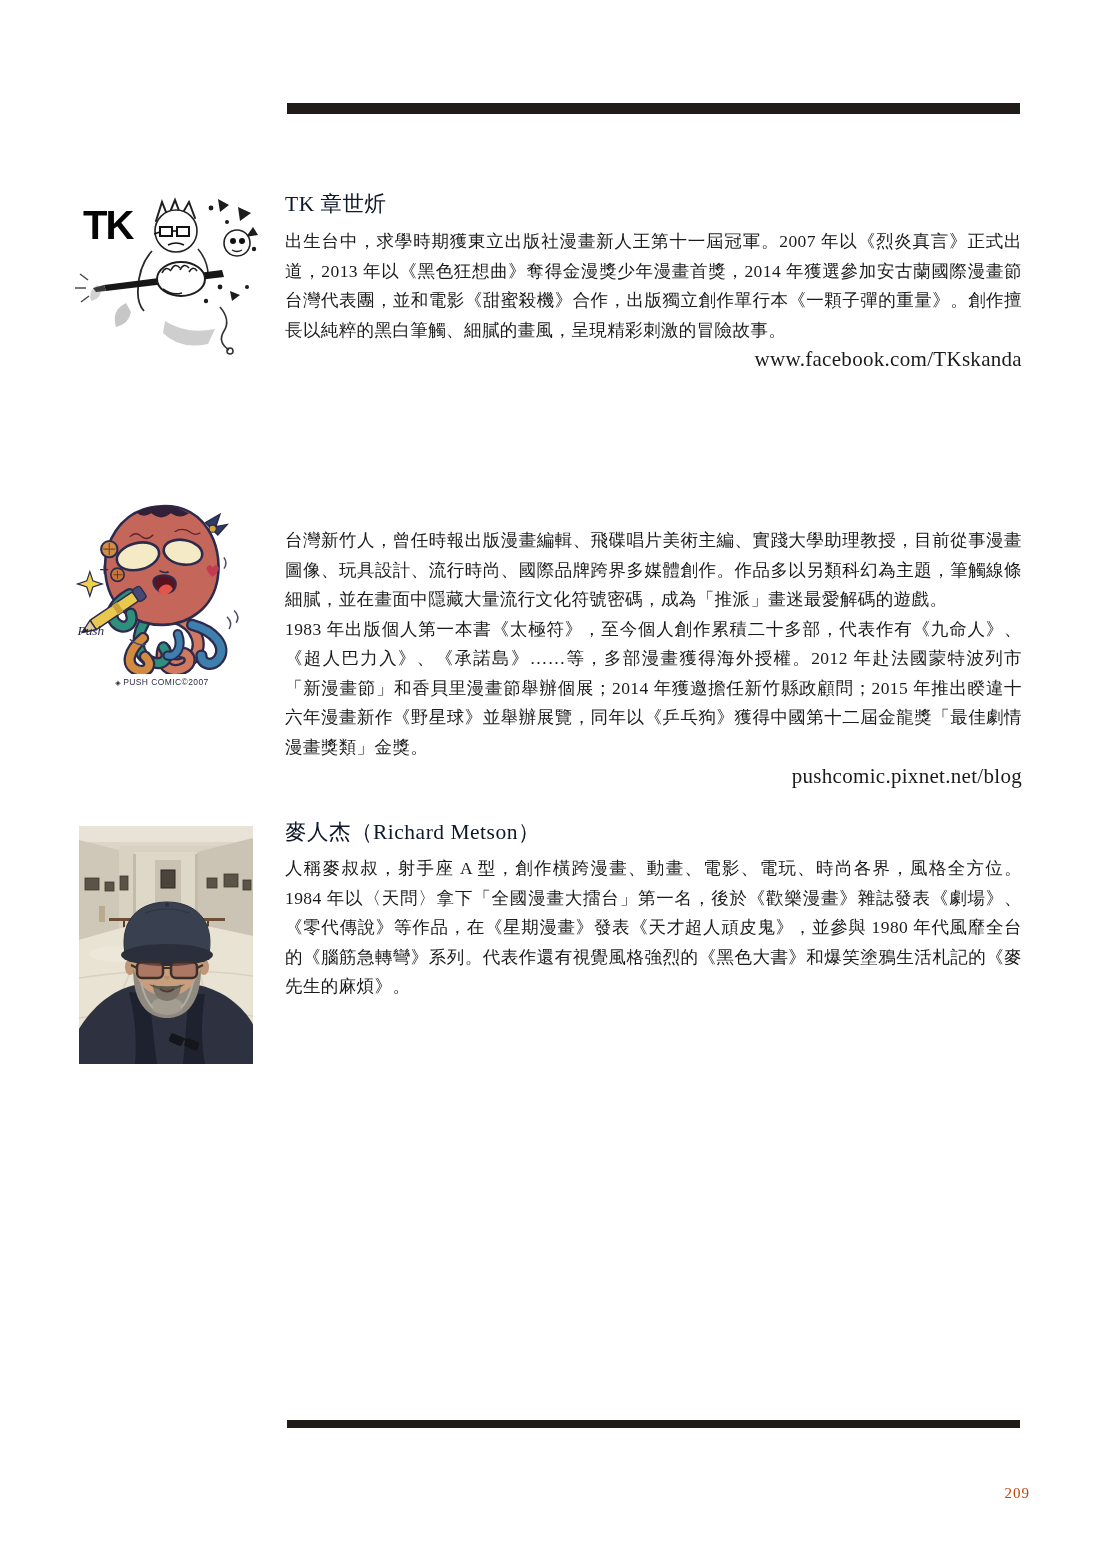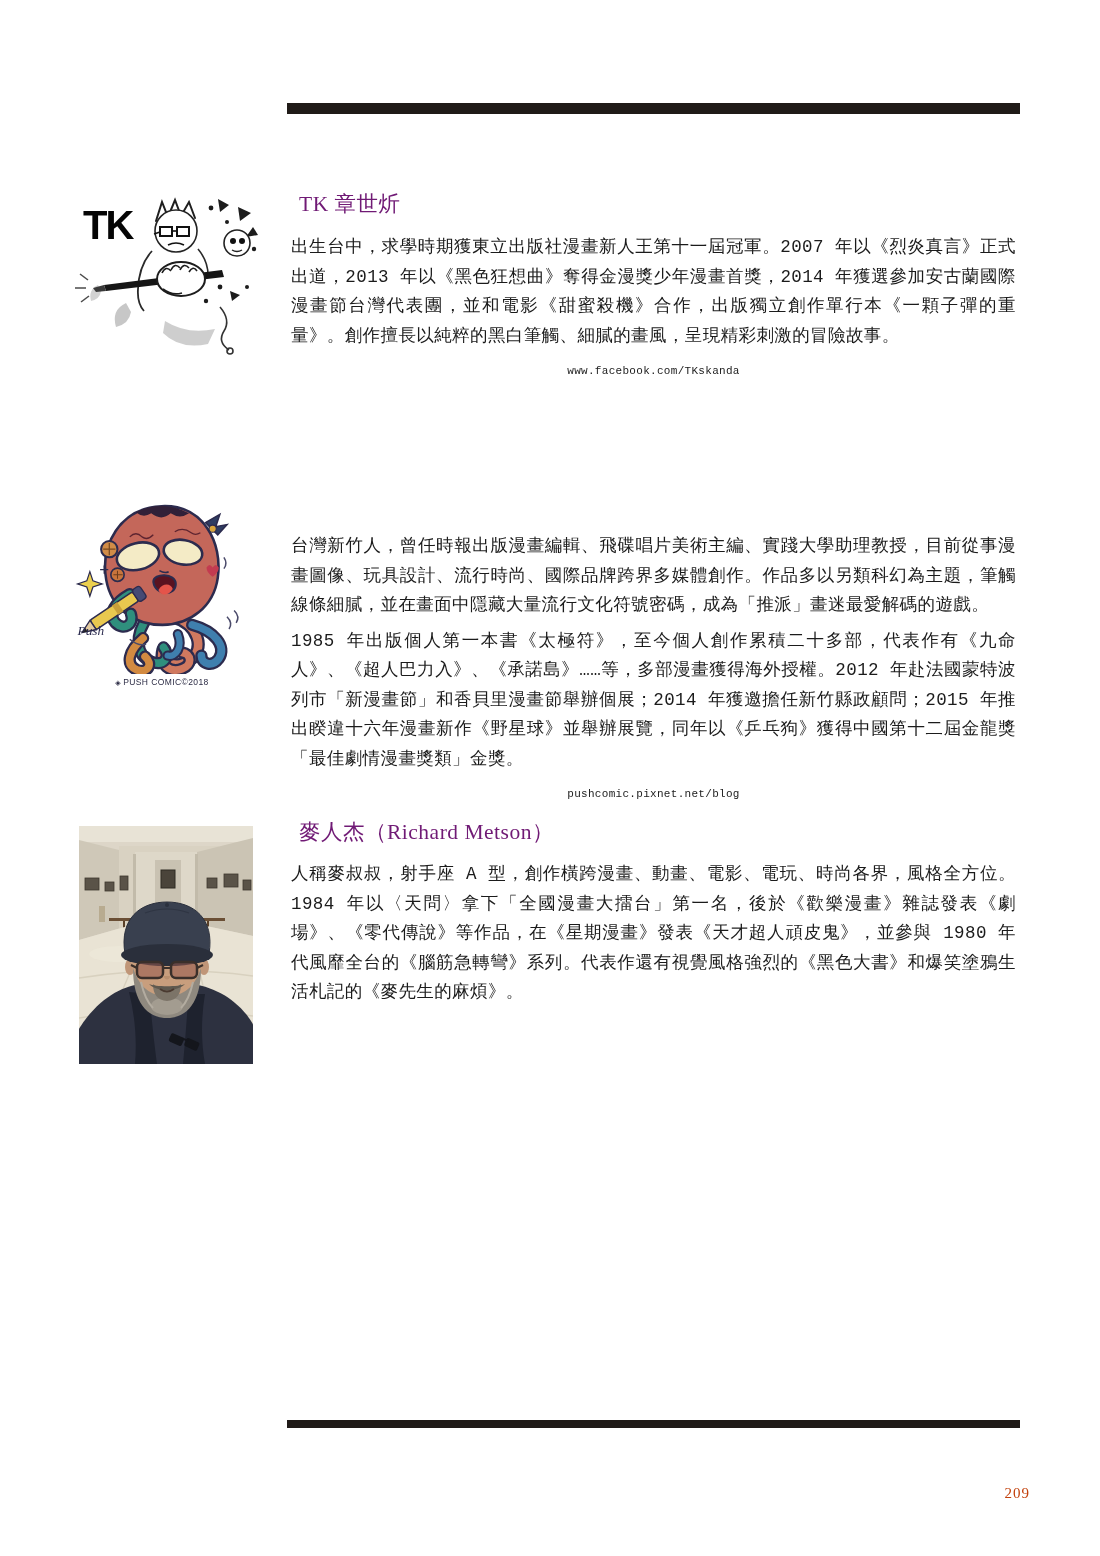--- a/index.html
+++ b/index.html
@@ -5,29 +5,29 @@
   html,body { margin:0; padding:0; background:#ffffff; }
   .page {
     position:relative; width:1100px; height:1556px; background:#ffffff;
     font-family:"Liberation Serif","DejaVu Serif",serif; color:#1b1b1b; overflow:hidden;
   }
   .rule { position:absolute; background:#201b18; }
   .rule-top    { left:287px; top:103px; width:733px; height:11px; }
   .rule-bottom { left:287px; top:1420px; width:733px; height:8px; }
 
   .section-title {
-    position:absolute; left:285px; font-size:21.5px; line-height:26px; color:#701a75;
-    letter-spacing:0.5px; white-space:nowrap;margin-left:14px;
+    position:absolute; left:285px; font-size:21.5px; line-height:26px; color:#0f172a;
+    letter-spacing:0.5px; white-space:nowrap;
   }
   .bio-block {
     position:absolute; left:285px; width:737px;
     font-size:17.5px; line-height:29.5px; text-align:justify; letter-spacing:0.4px;
   }
-  .bio-block p { margin:6px;font-family:Liberation Mono, monospace; }
-  .bio-url { font-size:11px; letter-spacing:0.3px; text-align:center;font-family:Liberation Mono, monospace; }
+  .bio-block p { margin:0; }
+  .bio-url { font-size:21px; letter-spacing:0.3px; text-align:right; }
 
   .art-box { position:absolute; }
   .art-box svg { display:block; }
   .push-caption {
     margin-top:3px; text-align:center; font-size:8.5px; letter-spacing:0.4px;
     color:#2b2b44; font-family:"Liberation Sans","DejaVu Sans",sans-serif;
   }
   .push-caption .stamp { font-size:7px; margin-right:2px; }
 
   .page-number {
@@ -172,28 +172,28 @@
         <polygon points="8,107 3,109.5 8,112" fill="#222222"></polygon>
         <rect x="66" y="102.5" width="9" height="14" rx="3" fill="#454a74" stroke="#2c2b4e" stroke-width="1.3"></rect>
       </g>
 
       <path d="M17,72 L20,81 L29,84 L20,87 L17,96 L14,87 L5,84 L14,81 Z" fill="#ecd04e" stroke="#2c2b4e" stroke-width="1.2"></path>
       <path d="M31,66 l0,8 M27,70 l8,0" stroke="#2c2b4e" stroke-width="1.2"></path>
 
       <text x="5" y="134" font-size="13" font-style="italic" font-family="Liberation Serif, DejaVu Serif, serif" fill="#2a2a4e">Push</text>
     </svg>
     <div class="push-caption">
-      <span class="stamp">◈</span><span>PUSH COMIC©2018</span>
+      <span class="stamp">◈</span><span>PUSH COMIC©2007</span>
     </div>
   </div>
 
 
   <div class="bio-block" style="top:526px;">
     <p>台灣新竹人，曾任時報出版漫畫編輯、飛碟唱片美術主編、實踐大學助理教授，目前從事漫畫圖像、玩具設計、流行時尚、國際品牌跨界多媒體創作。作品多以另類科幻為主題，筆觸線條細膩，並在畫面中隱藏大量流行文化符號密碼，成為「推派」畫迷最愛解碼的遊戲。</p>
-    <p>1985 年出版個人第一本書《太極符》，至今個人創作累積二十多部，代表作有《九命人》、《超人巴力入》、《承諾島》……等，多部漫畫獲得海外授權。2012 年赴法國蒙特波列市「新漫畫節」和香貝里漫畫節舉辦個展；2014 年獲邀擔任新竹縣政顧問；2015 年推出睽違十六年漫畫新作《野星球》並舉辦展覽，同年以《乒乓狗》獲得中國第十二屆金龍獎「最佳劇情漫畫獎類」金獎。</p>
+    <p>1983 年出版個人第一本書《太極符》，至今個人創作累積二十多部，代表作有《九命人》、《超人巴力入》、《承諾島》……等，多部漫畫獲得海外授權。2012 年赴法國蒙特波列市「新漫畫節」和香貝里漫畫節舉辦個展；2014 年獲邀擔任新竹縣政顧問；2015 年推出睽違十六年漫畫新作《野星球》並舉辦展覽，同年以《乒乓狗》獲得中國第十二屆金龍獎「最佳劇情漫畫獎類」金獎。</p>
     <div class="bio-url">pushcomic.pixnet.net/blog</div>
   </div>
 
   <div class="art-box" style="left:79px; top:826px; width:174px; height:238px;">
     <svg width="174" height="238" viewBox="0 0 174 238">
       <rect x="0" y="0" width="174" height="238" fill="#ddd6c8"></rect>
       <rect x="0" y="0" width="174" height="16" fill="#e8e3d6"></rect>
       <polygon points="0,14 56,28 56,98 0,114" fill="#cfc8b8"></polygon>
       <rect x="40" y="20" width="100" height="82" fill="#d9d2c2"></rect>
       <rect x="56" y="26" width="62" height="74" fill="#ded8c9"></rect>

